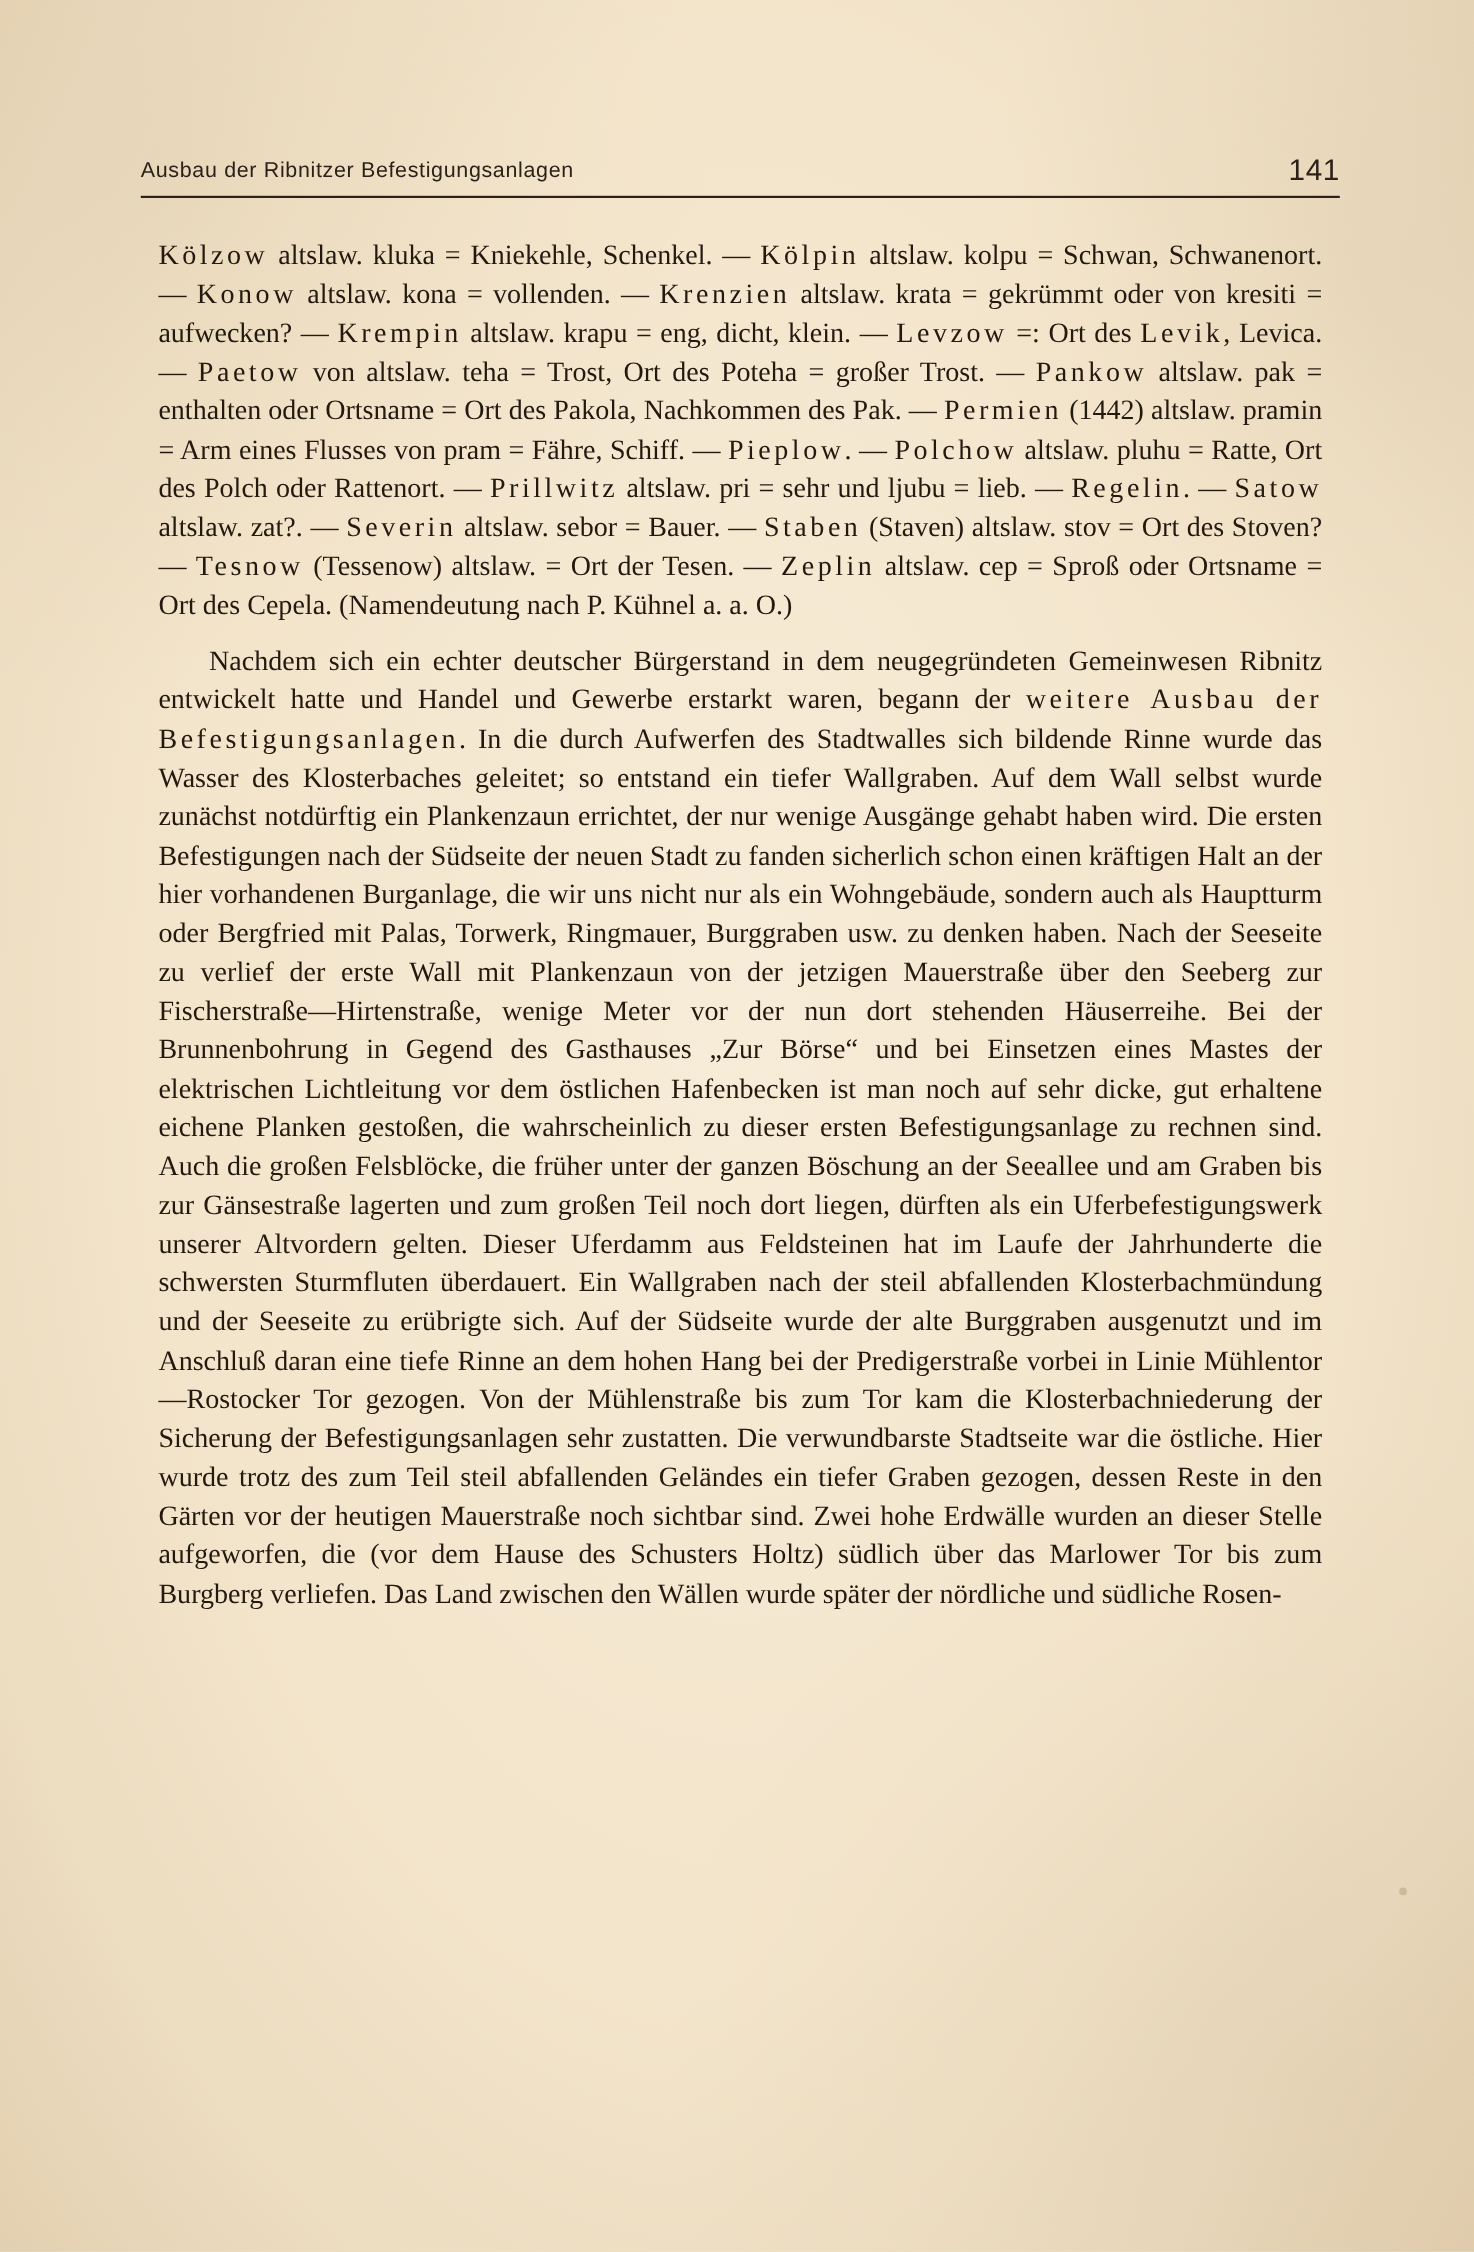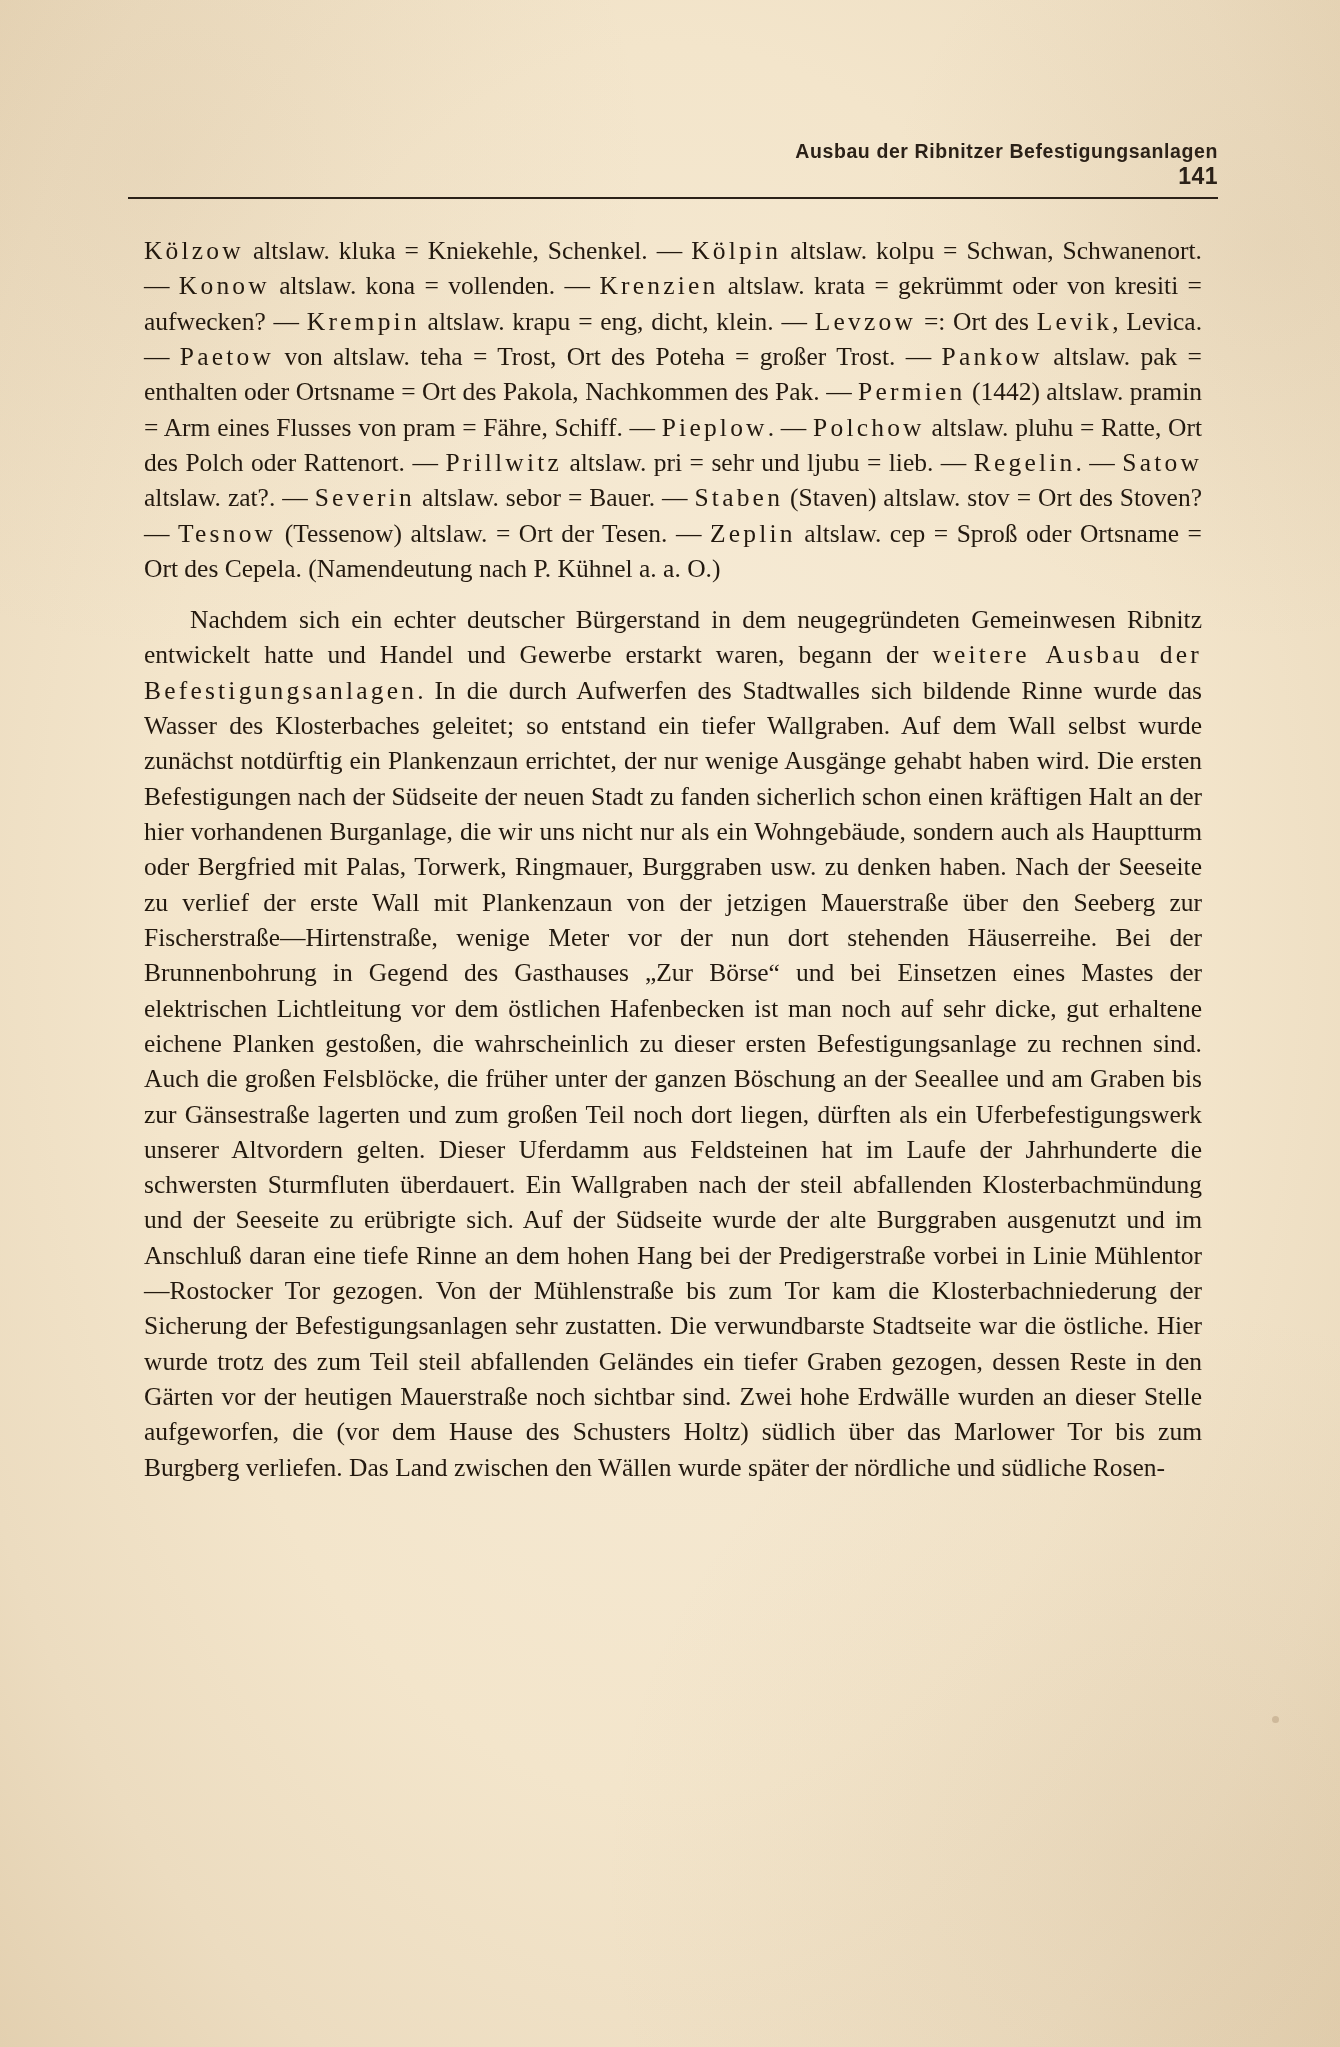--- a/index.html
+++ b/index.html
@@ -31,33 +31,32 @@
       radial-gradient(circle at 95% 12%, rgba(170,140,100,0.10) 0%, rgba(170,140,100,0) 18%);
   }
   .content {
     position: absolute;
     left: 128px;
     top: 140px;
     width: 1090px;
   }
   .header-row {
     display: flex;
-    align-items: flex-end;
+    align-items: center;
     justify-content: space-between;
     font-family: "Liberation Sans", sans-serif;
-    font-weight: bold;
+    font-weight: normal;
     color: #2b2118;
-    flex-direction: column;
   }
   .running-head {
     font-size: 19.5px;
     letter-spacing: 0.6px;
   }
   .page-number {
-    font-size: 23px;
+    font-size: 27px;
     letter-spacing: 0.5px;
     margin-left: 44px;
   }
   .rule {
     margin-top: 7px;
     border-bottom: 2.6px solid #2b2118;
     width: 100%;
   }
   .body-text {
     margin-top: 34px;

